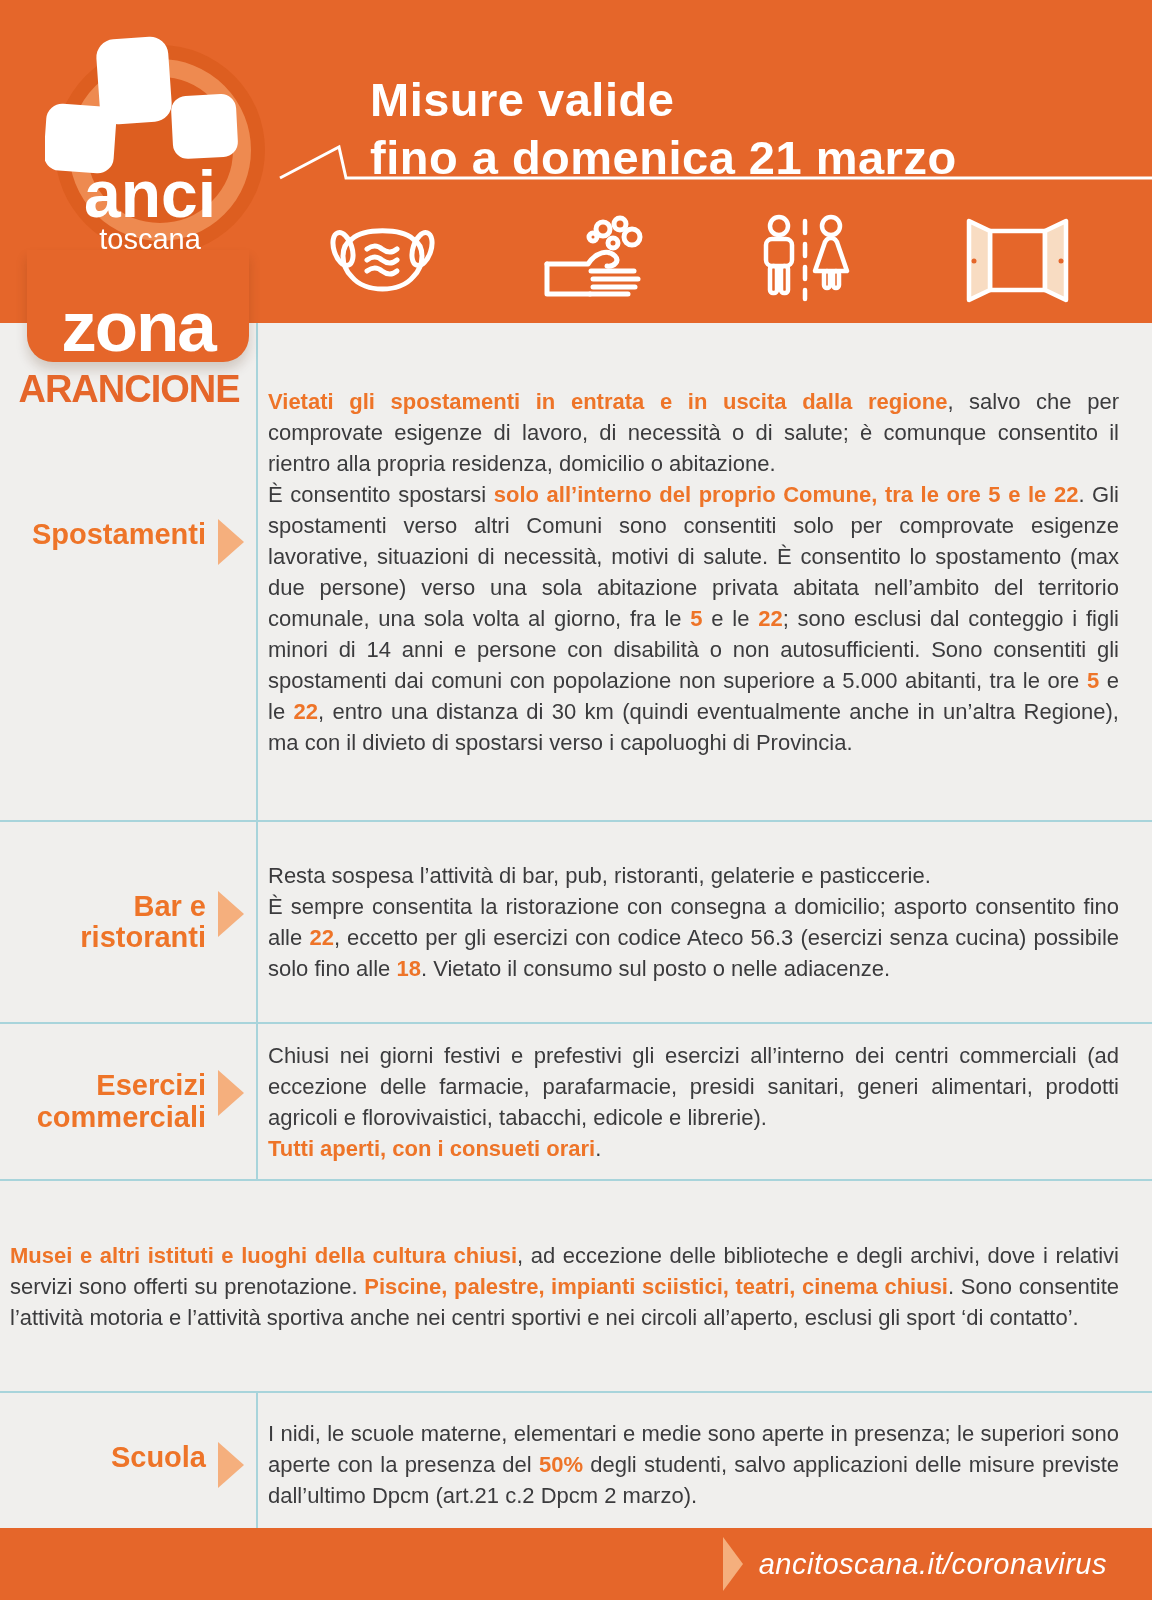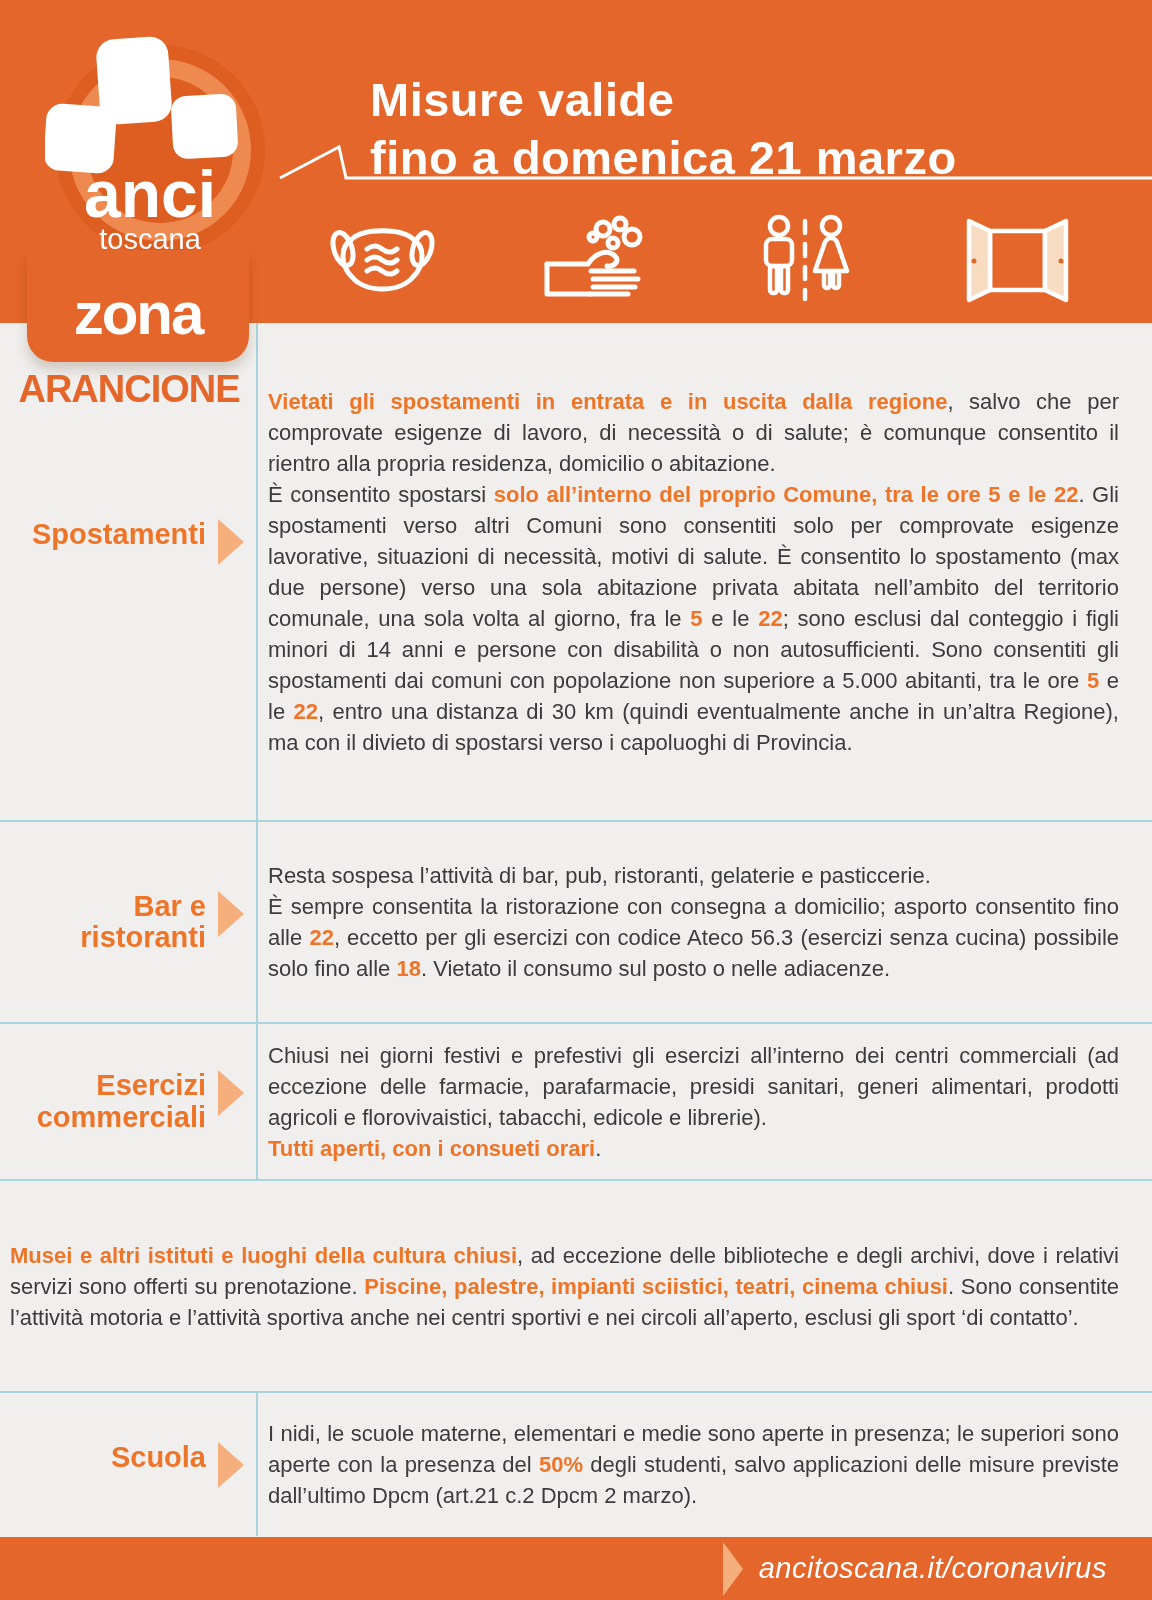--- a/index.html
+++ b/index.html
@@ -24,21 +24,21 @@
   .title{position:absolute;left:370px;top:40px;color:#fff;font-size:47px;font-weight:700;line-height:58px;letter-spacing:.5px;}
   .icons-row{position:absolute;left:330px;top:210px;width:745px;height:100px;display:flex;justify-content:space-between;align-items:center;}
   .icon{display:flex;align-items:center;justify-content:center;}
   
   .zone-tab{
     position:absolute;left:27px;top:250px;width:222px;height:112px;z-index:3;
     background:var(--orange);border-radius:0 0 26px 26px;
     display:flex;align-items:flex-end;justify-content:center;
     box-shadow:0 8px 12px rgba(70,35,0,.18);
   }
-  .zone-tab span{color:#fff;font-size:60px;font-weight:700;line-height:1;padding-bottom:18px;letter-spacing:-2px;}
+  .zone-tab span{color:#fff;font-size:71px;font-weight:700;line-height:1;padding-bottom:0;letter-spacing:-2px;}
   .zone-name{
     position:absolute;left:12px;top:368px;width:234px;z-index:3;text-align:center;
     color:var(--orange);font-size:38px;font-weight:700;letter-spacing:-1px;
   }
   
   .main{position:absolute;top:323px;left:0;width:1152px;}
   .row{display:flex;}
   .row + .row{border-top:2px solid var(--divider);}
   .row:nth-child(1){min-height:497px;}
   .row:nth-child(2){min-height:200px;}
@@ -55,21 +55,21 @@
   .tri{width:0;height:0;border-left:26px solid var(--arrow);border-top:23px solid transparent;border-bottom:23px solid transparent;}
   .text-col{
     flex:1;box-sizing:border-box;padding:12px 33px 12px 10px;
     display:flex;flex-direction:column;justify-content:center;
     font-size:22px;line-height:31px;text-align:justify;
   }
   .text-col p{margin:0;}
   .ob{color:var(--orange-text);font-weight:700;}
   
   .footer{
-    position:absolute;left:0;bottom:0;width:1152px;height:63px;background:var(--orange);
+    position:absolute;left:0;bottom:0;width:1152px;height:72px;background:var(--orange);
     box-sizing:border-box;display:flex;align-items:center;justify-content:flex-end;
     gap:16px;padding-right:45px;z-index:4;
   }
   .footer-tri{width:0;height:0;border-left:20px solid var(--arrow);border-top:27px solid transparent;border-bottom:27px solid transparent;}
   .footer-link{color:#fff;font-style:italic;font-size:29px;text-decoration:none;letter-spacing:.5px;}
 </style>
 </head>
 <body>
 
 <div class="page">

